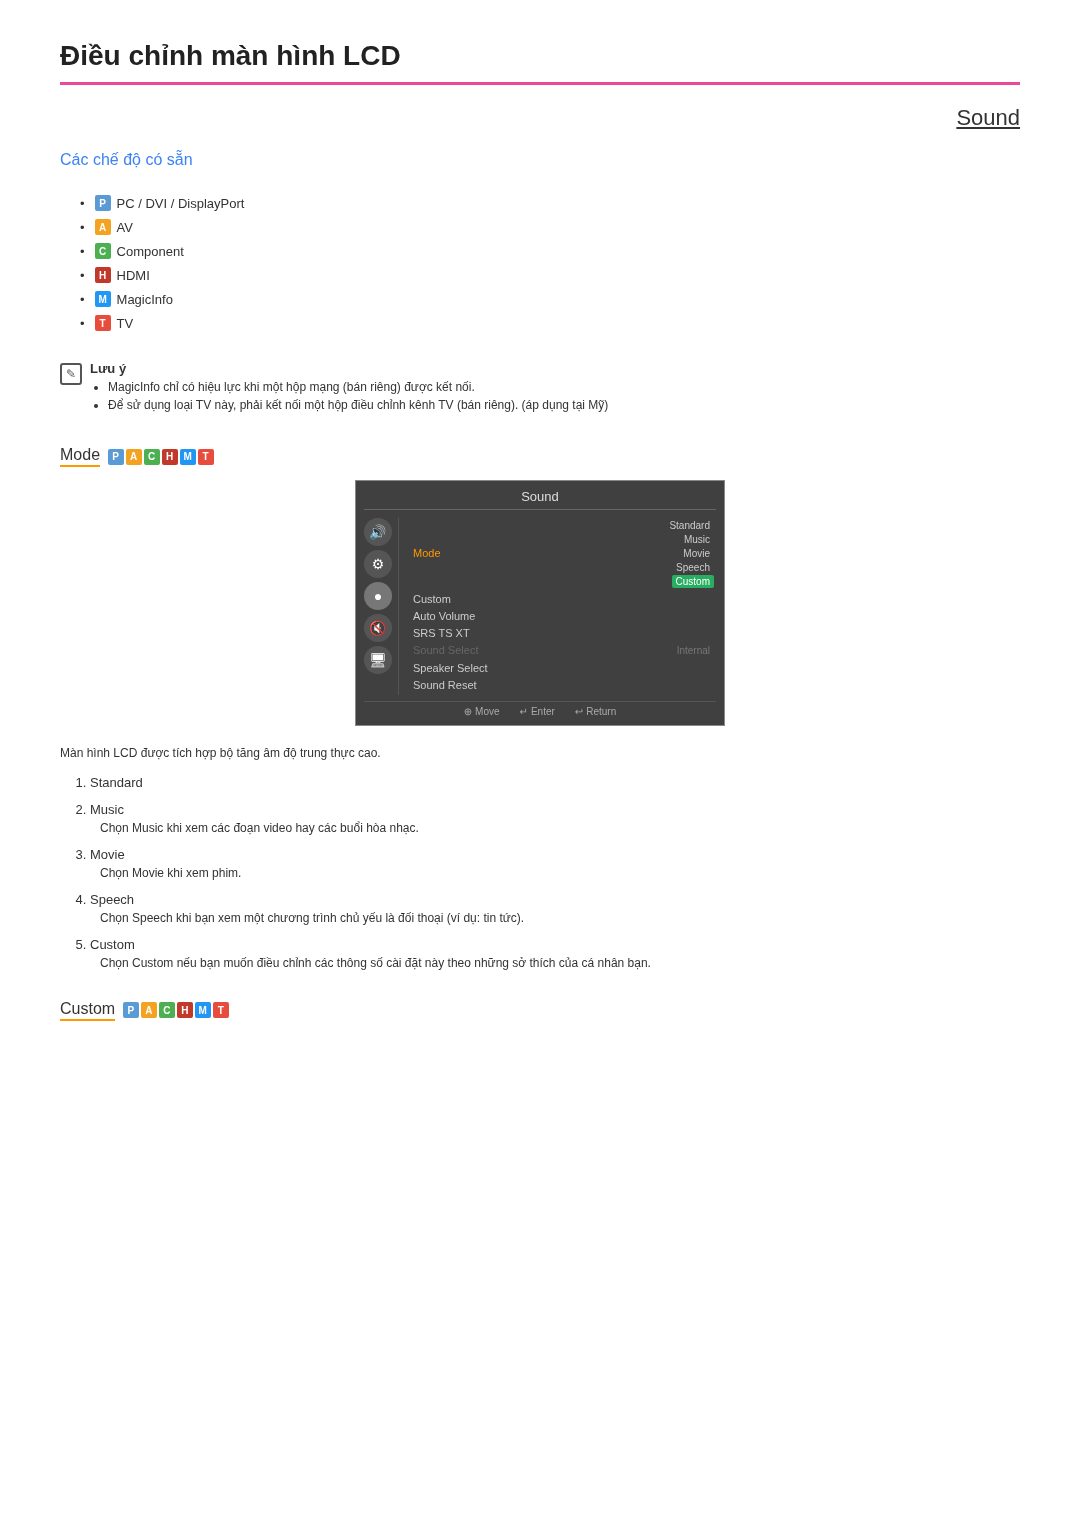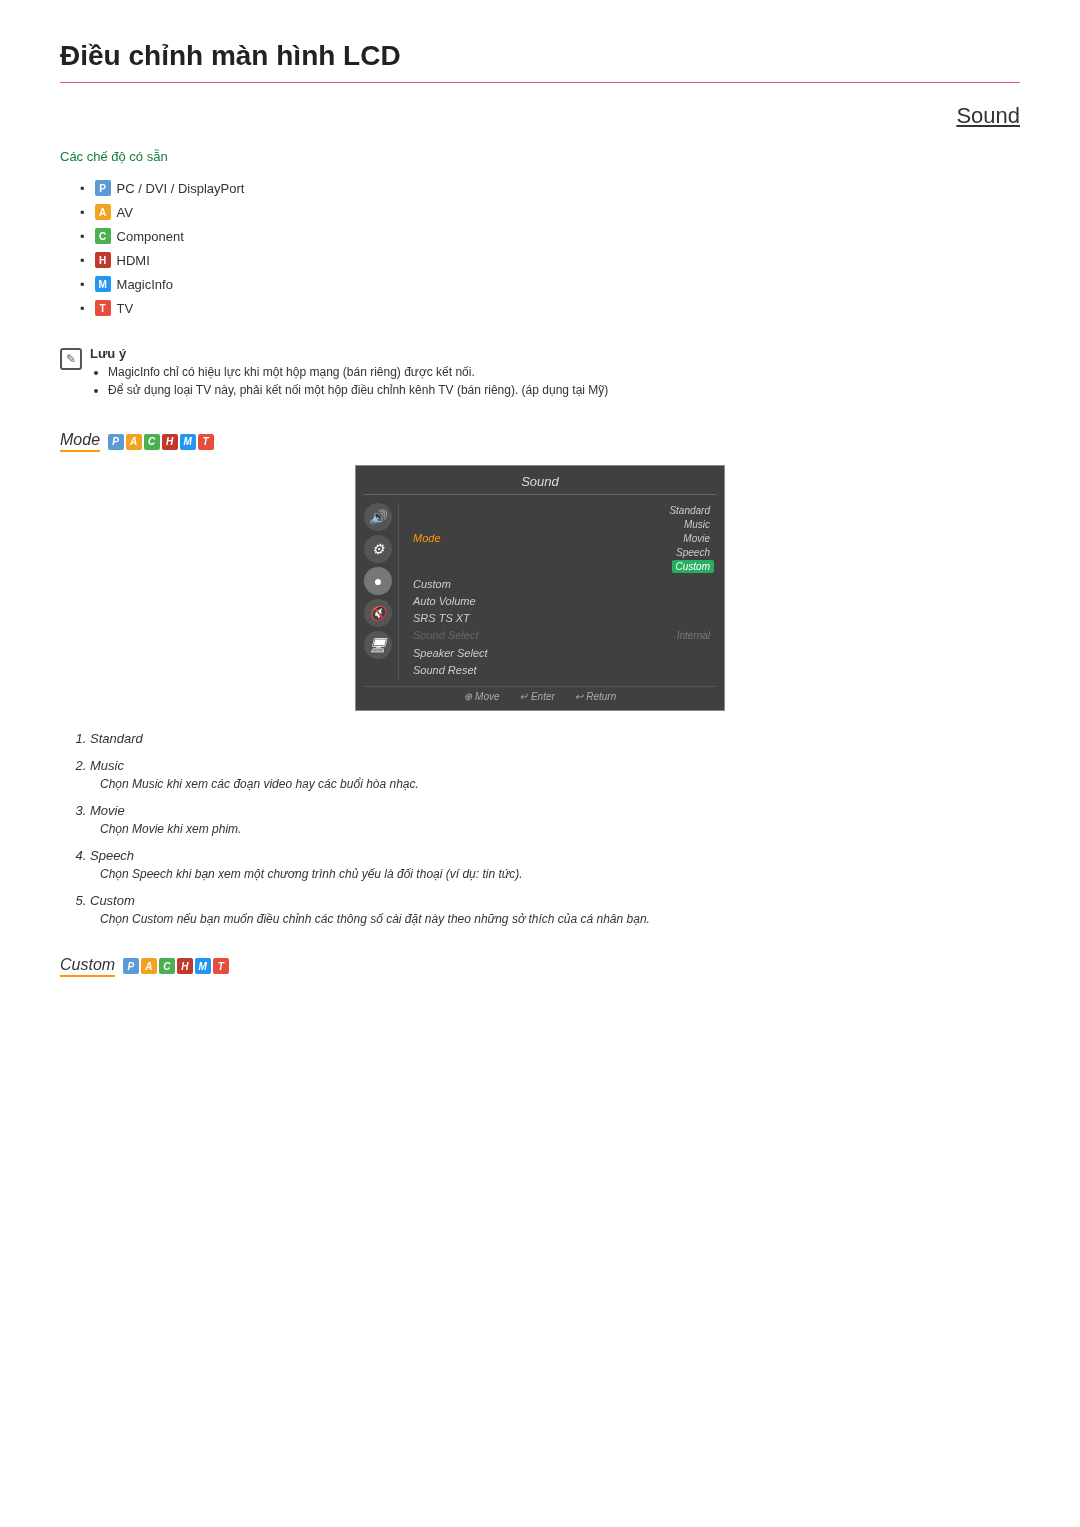--- a/index.html
+++ b/index.html
@@ -9,37 +9,37 @@
       color: #333;
       background: #fff;
       padding: 40px 60px;
       max-width: 1080px;
     }
 
     .page-title {
       font-size: 28px;
       font-weight: bold;
       color: #222;
-      border-bottom: 1px solid #ec4899;
+      border-bottom: 3px solid #ec4899;
       padding-bottom: 10px;
       margin-bottom: 20px;
     }
 
     .sound-heading {
       text-align: right;
       font-size: 22px;
       color: #333;
       text-decoration: underline;
       margin-bottom: 20px;
     }
 
     .section-label {
-      font-size: 13px;
-      color: #15803d;
-      margin-bottom: 16px;
+      font-size: 16px;
+      color: #3b82f6;
+      margin-bottom: 26px;
     }
 
     .bullet-list {
       list-style: none;
       padding-left: 20px;
       margin-bottom: 30px;
     }
 
     .bullet-list li {
       margin-bottom: 8px;
@@ -98,21 +98,20 @@
       padding-left: 18px;
     }
 
     .note-bullets li {
       margin-bottom: 4px;
       font-size: 12px;
     }
 
     .mode-section, .custom-section {
       margin-bottom: 30px;
-      font-style: italic;
     }
 
     .badges-row {
       display: inline-flex;
       gap: 2px;
       margin-left: 4px;
       vertical-align: middle;
     }
 
     .badge-sm {
@@ -400,20 +399,21 @@
           <span>Enter</span>
         </span>
         <span>
           <span>↩</span>
           <span>Return</span>
         </span>
       </div>
     </div>
   </div>
 
+  <p class="desc-text">Màn hình LCD được tích hợp bộ tăng âm độ trung thực cao.</p>
 
   <ol class="numbered-list">
     <li>
       <div class="item-title">Standard</div>
     </li>
     <li>
       <div class="item-title">Music</div>
       <div class="item-desc">Chọn Music khi xem các đoạn video hay các buổi hòa nhạc.</div>
     </li>
     <li>

